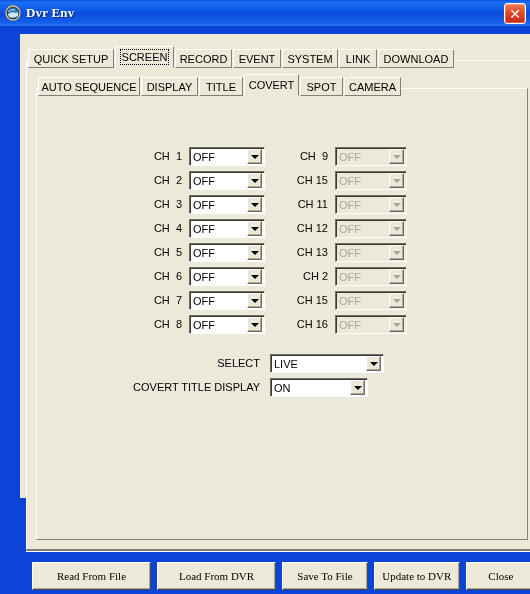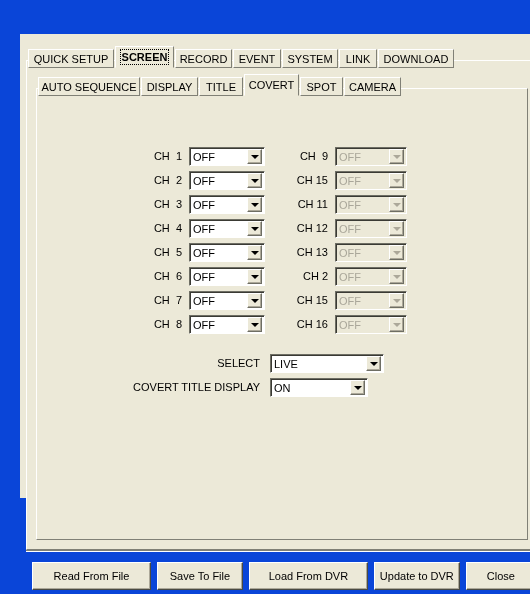--- a/index.html
+++ b/index.html
@@ -149,44 +149,56 @@
     display: flex; align-items: center;
   }
   .btn {
     height: 28px;
     background: #ece9d8;
     border: 1px solid #ffffff;
     border-right-color: #4a4a42; border-bottom-color: #4a4a42;
     box-shadow: inset -1px -1px 0 #aca899;
     display: flex; align-items: center; justify-content: center;
     font-size: 11px; color: #000;
-    font-family: Liberation Sans, sans-serif;
+    font-family: Liberation Serif, serif;
     cursor: pointer; margin-right: 6px;
     white-space: nowrap;
   }
   .sep-line {
     position: absolute; left: 10px; top: 541px; width: 510px; height: 2px;
     border-top: 1px solid #808076; border-bottom: 1px solid #ffffff;
   }
 </style>
 </head>
 <body>
 
 <div class="window">
 
+  <div class="titlebar">
+    <div class="title-icon">
+      <svg width="16" height="16" viewBox="0 0 16 16">
+        <circle cx="8" cy="8" r="7" fill="#1b3a6b" stroke="#d8c070" stroke-width="1.3"></circle>
+        <circle cx="8" cy="8" r="5.2" fill="#2e7ab8"></circle>
+        <path d="M2.9 9.5 Q6 6.2 9.5 7.6 Q12 8.6 13.1 6.6 L13.1 11 Q9 13.6 4.2 12 Z" fill="#cfe6f5"></path>
+        <path d="M3 6.4 Q6.5 3.6 10 5.2" stroke="#bcd9ee" stroke-width="1" fill="none"></path>
+      </svg>
+    </div>
+    <span class="title-text">Dvr Env</span>
+    <div class="close-btn">✕</div>
+  </div>
 
   <div class="win-inner">
 
     <div class="tabpanel" style="left:6px; top:26px; width:512px; height:490px;"></div>
 
     <div class="tabstrip" style="left:8px; top:10px; width:508px; height:24px;">
       <div class="tab" style="width:86px;">
         <span class="tablabel">QUICK SETUP</span>
       </div>
-      <div class="tab active focused" style="width:59px;font-weight:bold;">
+      <div class="tab active focused" style="width:59px;">
         <span class="tablabel">SCREEN</span>
       </div>
       <div class="tab" style="width:57px;">
         <span class="tablabel">RECORD</span>
       </div>
       <div class="tab" style="width:48px;">
         <span class="tablabel">EVENT</span>
       </div>
       <div class="tab" style="width:56px;">
         <span class="tablabel">SYSTEM</span>
@@ -363,20 +375,20 @@
       <span class="val">ON</span>
       <span class="arrow">
           <i></i>
         </span>
     </div>
 
     <div class="sep-line" style="left:6px; top:516px; width:512px;"></div>
 
     <div class="btnbar" style="left:12px; top:522px;">
       <div class="btn" style="width:122px;">Read From File</div>
+      <div class="btn" style="width:122px;">Load From DVR</div>
       <div class="btn" style="width:88px;">Save To File</div>
-      <div class="btn" style="width:122px;">Load From DVR</div>
       <div class="btn" style="width:88px;">Update to DVR</div>
       <div class="btn" style="width:72px;">Close</div>
     </div>
 
   </div>
 </div>
 
 </body></html>

